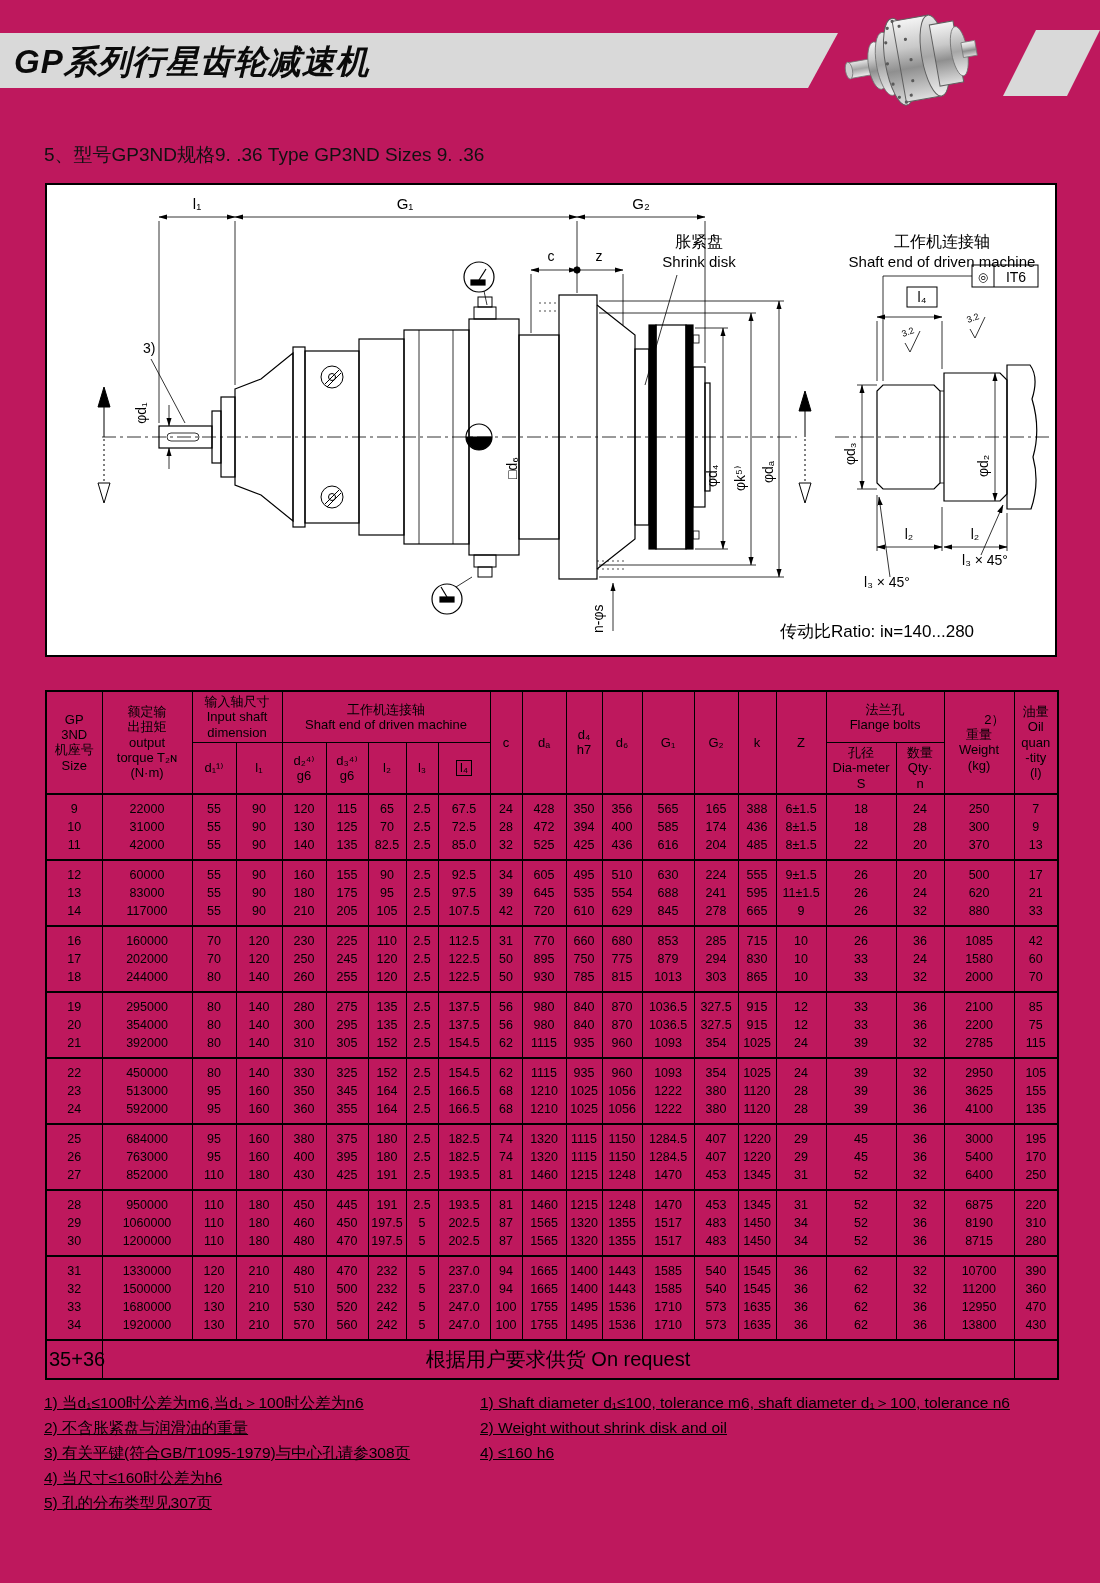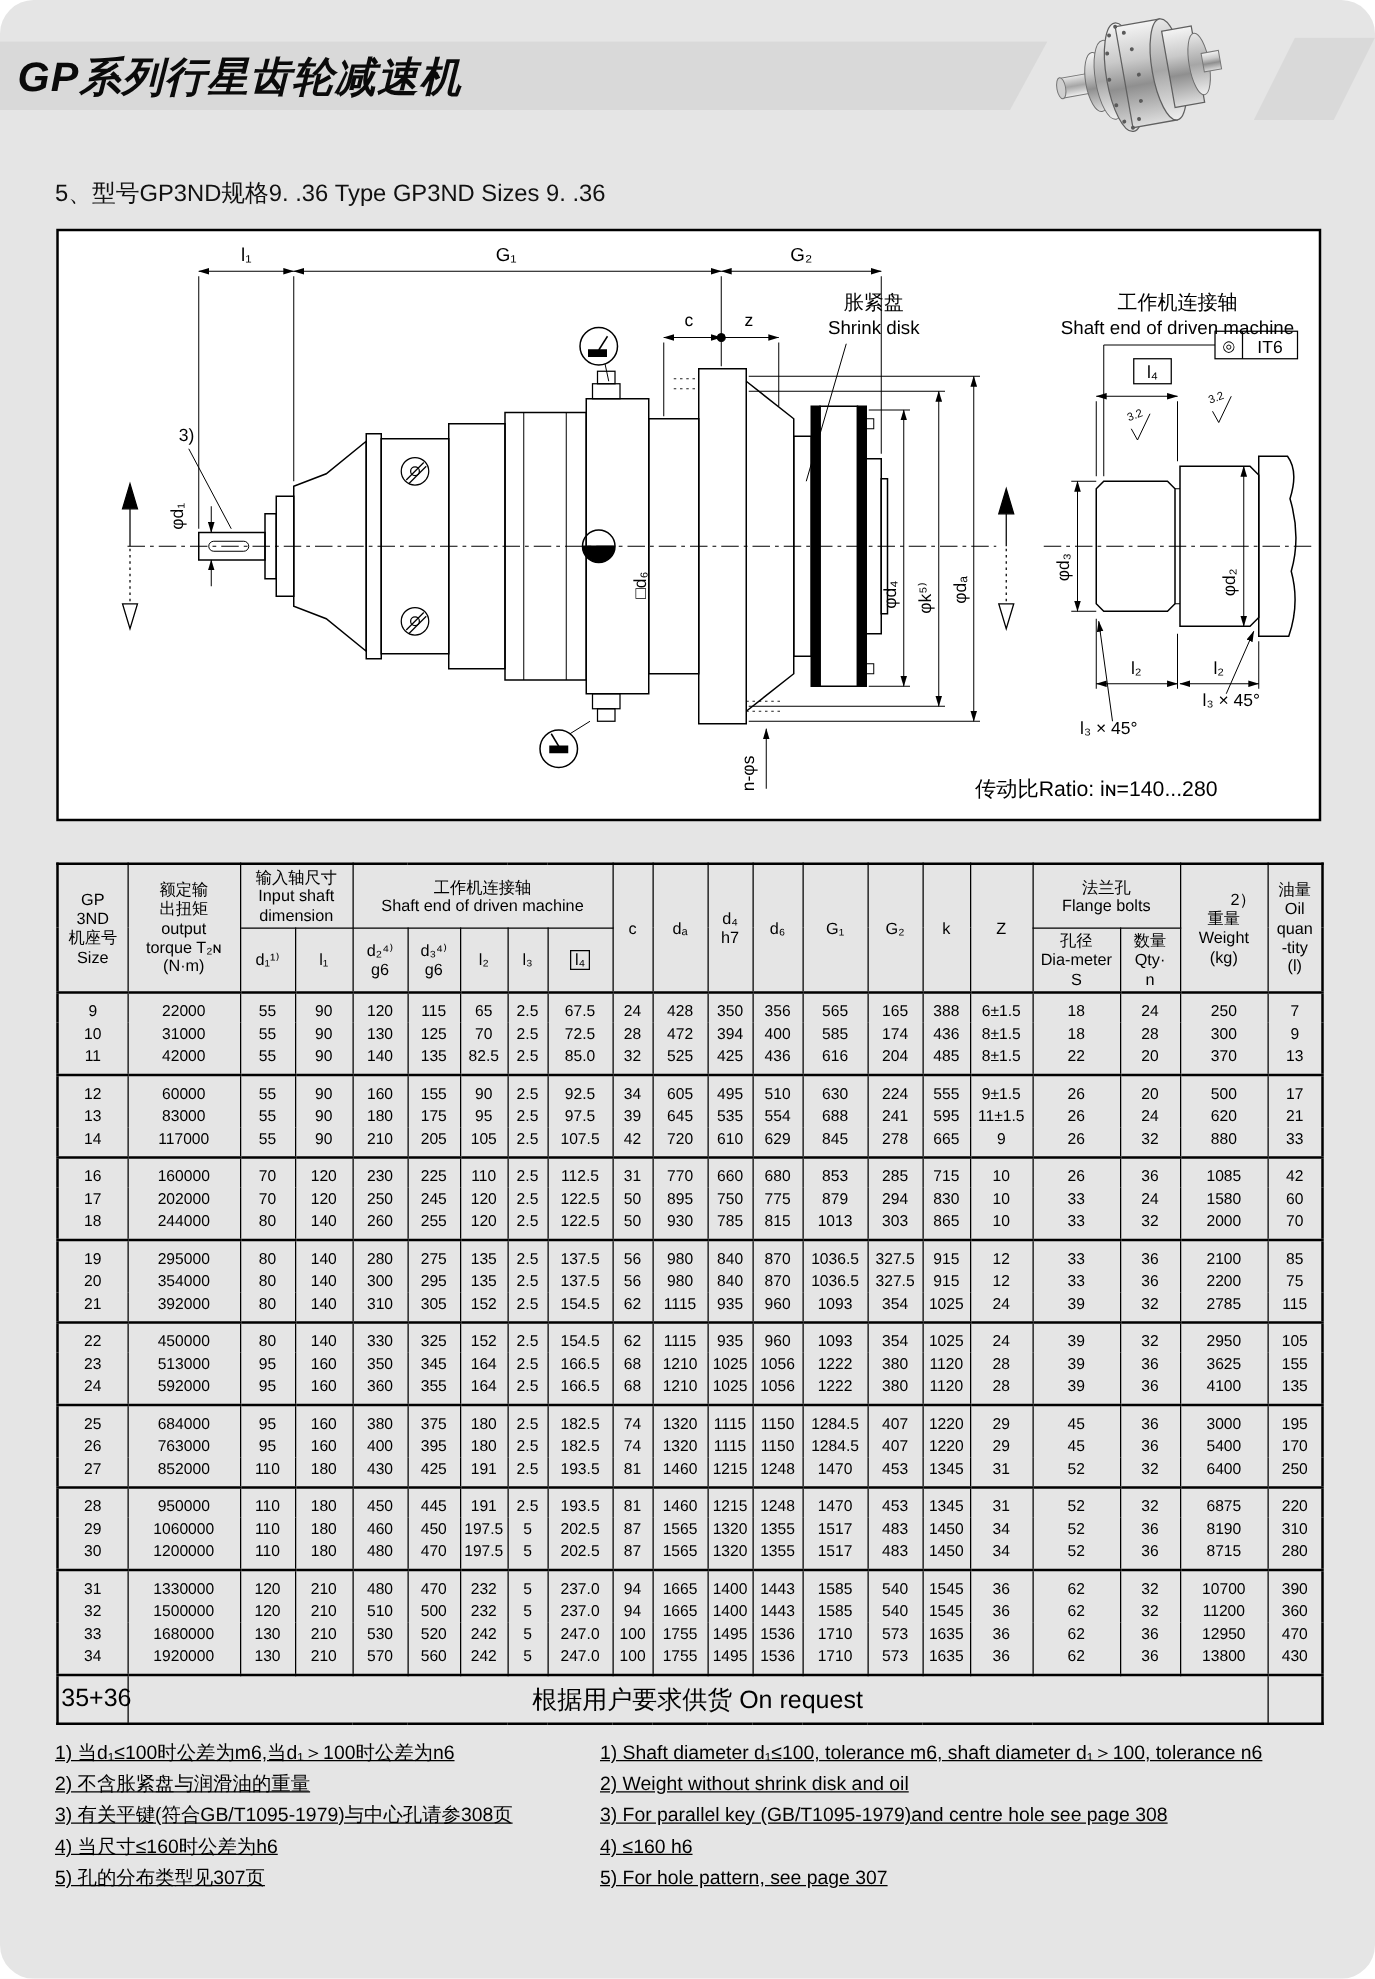--- a/index.html
+++ b/index.html
@@ -1,17 +1,17 @@
 <!DOCTYPE html>
 <html><head>
 <meta charset="utf-8">
 <style>
   html,body { margin:0; padding:0; background:#fff; }
   body { font-family:"Liberation Sans","DejaVu Sans",sans-serif; color:#000; }
-  .page { position:relative; width:1100px; height:1583px; background:#e5e5e5; overflow:hidden;border-radius:27px; }
+  .page { position:relative; width:1100px; height:1583px; background:#be185d; overflow:hidden; }
 
   
   .banner { position:absolute; left:0; top:33px; width:838px; height:55px; background:#d9d9d9;
             clip-path:polygon(0 0,100% 0,calc(100% - 30px) 100%,0 100%); }
   .page-title { position:absolute; left:14px; top:40px; margin:0; font-size:33px; font-weight:bold;
                 font-style:italic; letter-spacing:1px; color:#0a0a0a; white-space:nowrap; }
   .banner-right { position:absolute; left:1003px; top:30px; width:97px; height:66px; background:#d9d9d9;
                   clip-path:polygon(33px 0,97px 0,64px 66px,0 66px); }
   .gear-photo { position:absolute; left:843px; top:2px; }
 
@@ -984,19 +984,17 @@
     <div class="fn-col fn-cn">
       <div>1) 当d₁≤100时公差为m6,当d₁＞100时公差为n6</div>
       <div>2) 不含胀紧盘与润滑油的重量</div>
       <div>3) 有关平键(符合GB/T1095-1979)与中心孔请参308页</div>
       <div>4) 当尺寸≤160时公差为h6</div>
       <div>5) 孔的分布类型见307页</div>
     </div>
     <div class="fn-col fn-en">
       <div>1) Shaft diameter d₁≤100, tolerance m6, shaft diameter d₁＞100, tolerance n6</div>
       <div>2) Weight without shrink disk and oil</div>
-      <div>3) For parallel key (GB/T1095-1979)and centre hole see page 308</div>
       <div>4) ≤160 h6</div>
-      <div>5) For hole pattern, see page 307</div>
     </div>
   </div>
 
 </div>
 
 </body></html>

